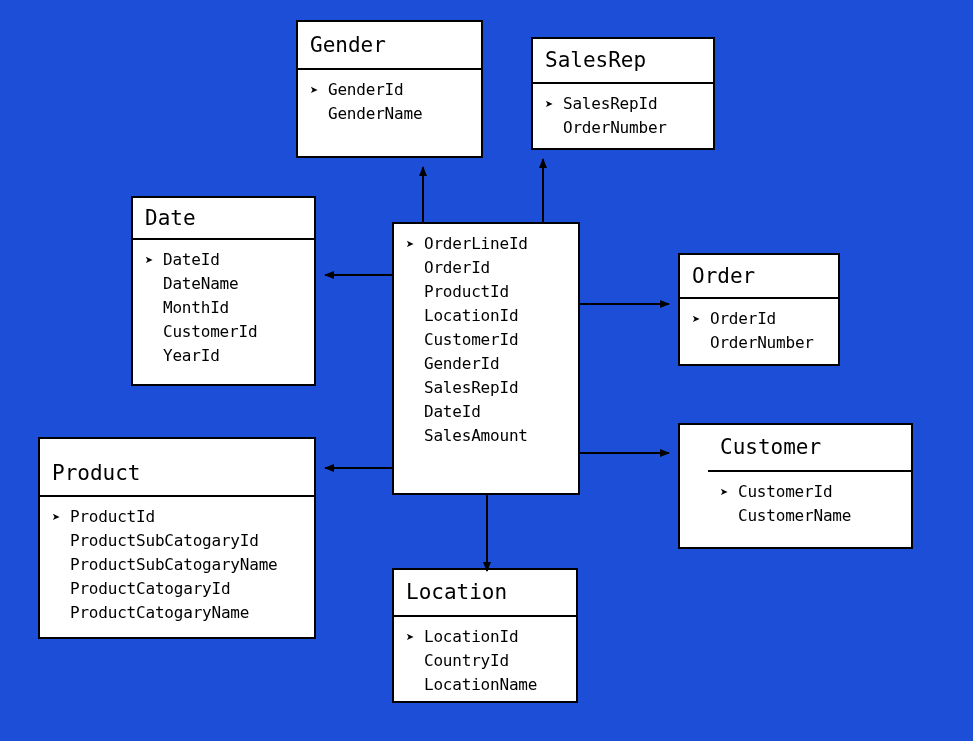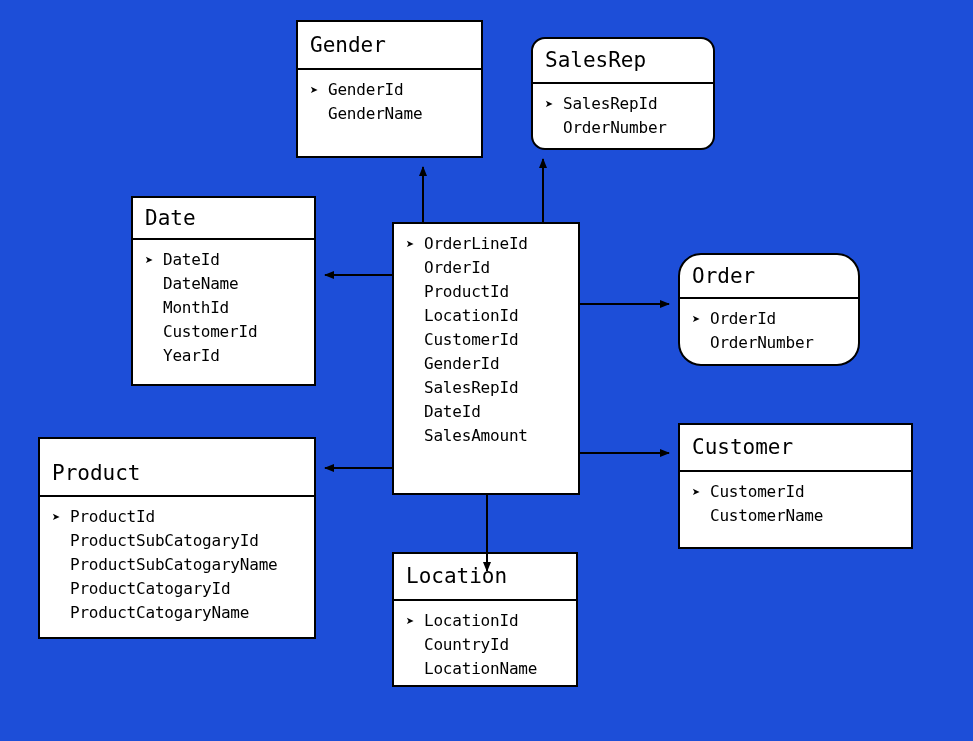--- a/index.html
+++ b/index.html
@@ -89,21 +89,21 @@
         <div class="field-row">
           <span class="pk-marker">➤</span>
           <span class="field-name">GenderId</span>
         </div>
         <div class="field-row">
           <span class="pk-marker"></span>
           <span class="field-name">GenderName</span>
         </div>
       </div>
     </div>
-    <div class="entity" style="left: 531px; top: 37px; width: 184px; height: 113px; border-radius: 14px;">
+    <div class="entity" style="left: 531px; top: 37px; width: 184px; height: 113px;">
       <div class="entity-header" style="height: 45px;">
         <span class="entity-title">SalesRep</span>
       </div>
       <div class="entity-body">
         <div class="field-row">
           <span class="pk-marker">➤</span>
           <span class="field-name">SalesRepId</span>
         </div>
         <div class="field-row">
           <span class="pk-marker"></span>
@@ -171,36 +171,36 @@
         <div class="field-row">
           <span class="pk-marker"></span>
           <span class="field-name">DateId</span>
         </div>
         <div class="field-row">
           <span class="pk-marker"></span>
           <span class="field-name">SalesAmount</span>
         </div>
       </div>
     </div>
-    <div class="entity" style="left: 678px; top: 253px; width: 182px; height: 113px; border-radius: 23px;">
+    <div class="entity" style="left: 678px; top: 253px; width: 162px; height: 113px;">
       <div class="entity-header" style="height: 44px;">
         <span class="entity-title">Order</span>
       </div>
       <div class="entity-body">
         <div class="field-row">
           <span class="pk-marker">➤</span>
           <span class="field-name">OrderId</span>
         </div>
         <div class="field-row">
           <span class="pk-marker"></span>
           <span class="field-name">OrderNumber</span>
         </div>
       </div>
     </div>
-    <div class="entity" style="left: 678px; top: 423px; width: 235px; height: 126px;">
+    <div class="entity" style="left: 678px; top: 423px; width: 235px; height: 126px; padding-left: 28px;">
       <div class="entity-header" style="height: 47px;">
         <span class="entity-title">Customer</span>
       </div>
       <div class="entity-body">
         <div class="field-row">
           <span class="pk-marker">➤</span>
           <span class="field-name">CustomerId</span>
         </div>
         <div class="field-row">
           <span class="pk-marker"></span>
@@ -228,21 +228,21 @@
         <div class="field-row">
           <span class="pk-marker"></span>
           <span class="field-name">ProductCatogaryId</span>
         </div>
         <div class="field-row">
           <span class="pk-marker"></span>
           <span class="field-name">ProductCatogaryName</span>
         </div>
       </div>
     </div>
-    <div class="entity" style="left: 392px; top: 552px; width: 186px; height: 135px;">
+    <div class="entity" style="left: 392px; top: 568px; width: 186px; height: 135px;">
       <div class="entity-header" style="height: 47px;">
         <span class="entity-title">Location</span>
       </div>
       <div class="entity-body">
         <div class="field-row">
           <span class="pk-marker">➤</span>
           <span class="field-name">LocationId</span>
         </div>
         <div class="field-row">
           <span class="pk-marker"></span>

